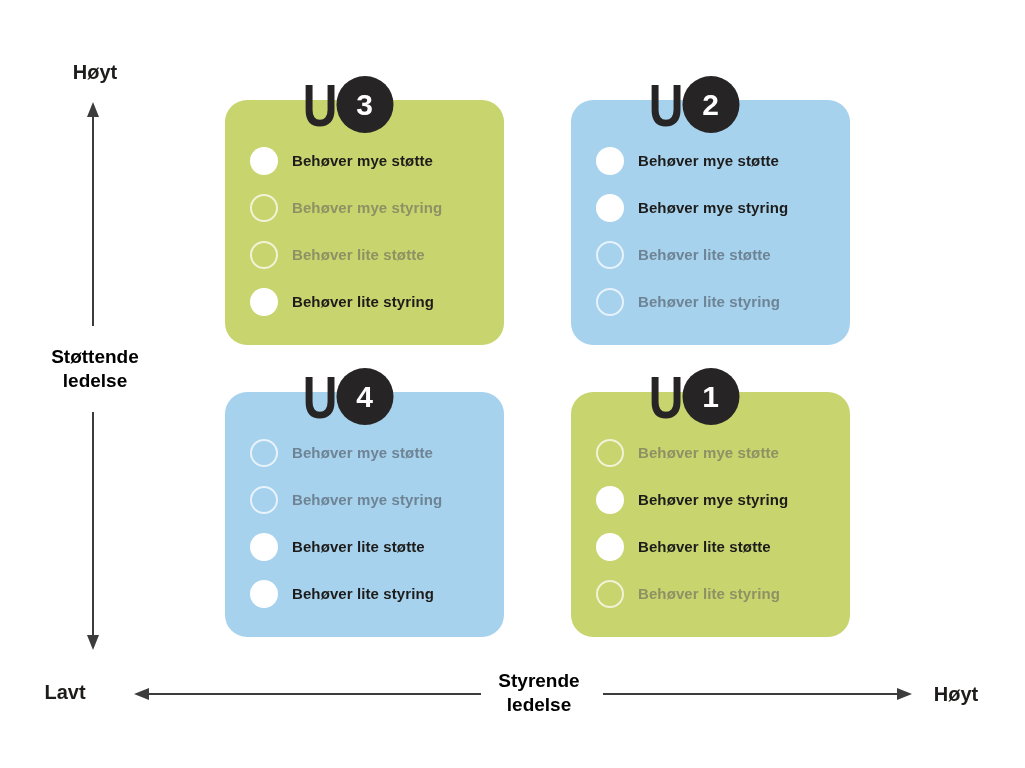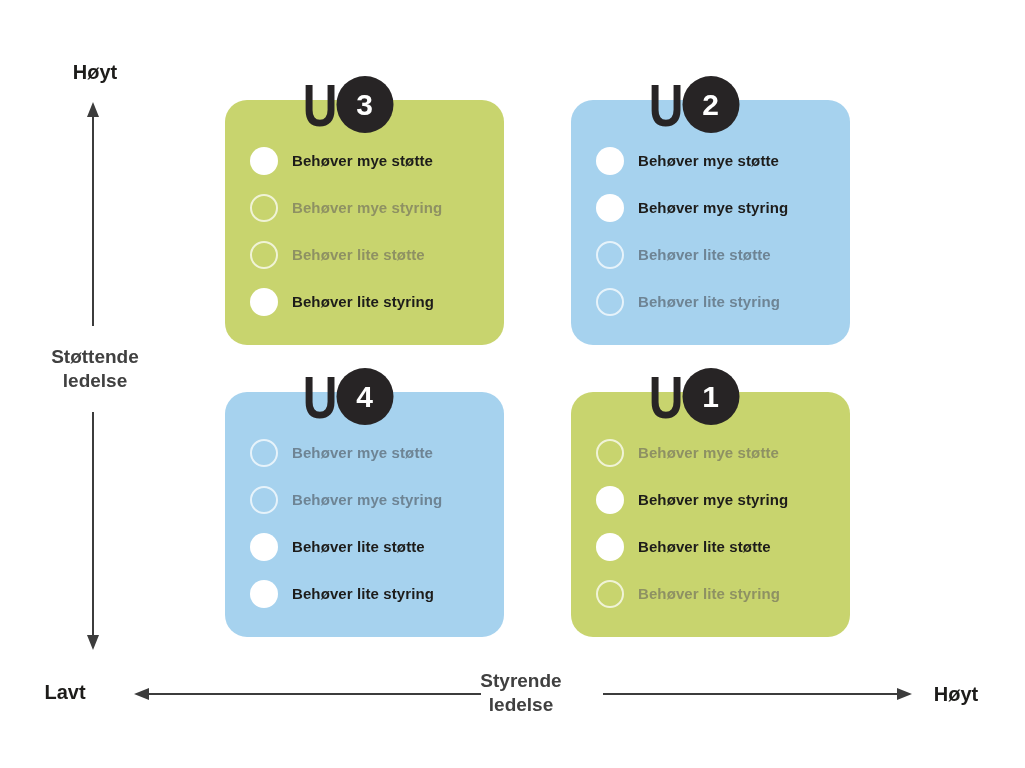--- a/index.html
+++ b/index.html
@@ -2,25 +2,25 @@
 <html style="--green: #c8d46e; --blue: #a6d2ee; --badge: #272425; --active-text: #1d1c1a; --muted-on-green: #8e9163; --muted-on-blue: #6e8494; --axis: #3c3c3c; --background: #ffffff;"><head>
 <meta charset="utf-8">
 <style>
   html,body{margin:0;padding:0;background:#fff;}
   .stage{
     position:relative;width:1025px;height:768px;background:var(--background,#fff);
     font-family:"Liberation Sans",sans-serif;overflow:hidden;border-radius:15px;
   }
   
   .axis-label{position:absolute;font-weight:700;font-size:20px;color:#1d1c1a;text-align:center;}
-  .axis-title{position:absolute;font-weight:700;font-size:19px;line-height:24px;color:#404040;text-align:center;}
+  .axis-title{position:absolute;font-weight:700;font-size:19px;line-height:24px;color:#000000;text-align:center;}
   .v-top{left:53px;top:61px;width:84px;}
   .v-title{left:28px;top:345px;width:134px;}
   .v-bottom{left:23px;top:681px;width:84px;}
-  .h-title{left:459px;top:669px;width:124px;}
+  .h-title{left:477px;top:669px;width:124px;}
   .h-right{left:916px;top:683px;width:80px;}
   .arrow{position:absolute;color:var(--axis,#3c3c3c);}
   
   .card{position:absolute;width:279px;height:245px;border-radius:22px;}
   .card.q0{left:225px;top:100px;}
   .card.q1{left:571px;top:100px;}
   .card.q2{left:225px;top:392px;}
   .card.q3{left:571px;top:392px;}
   .badge-circle{
     position:absolute;top:-24px;left:50%;transform:translateX(-50%);

